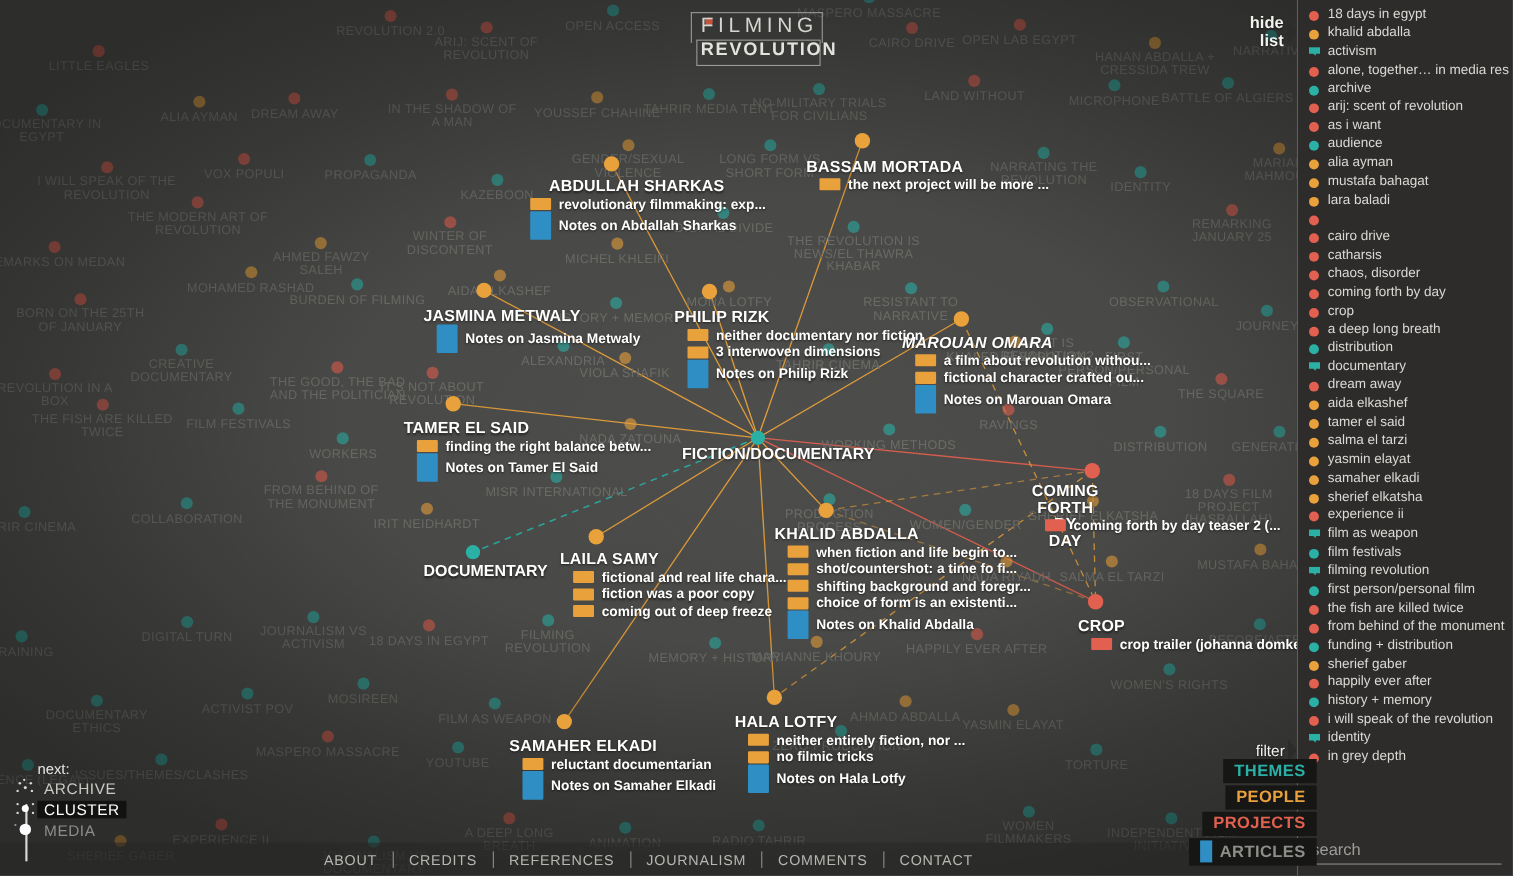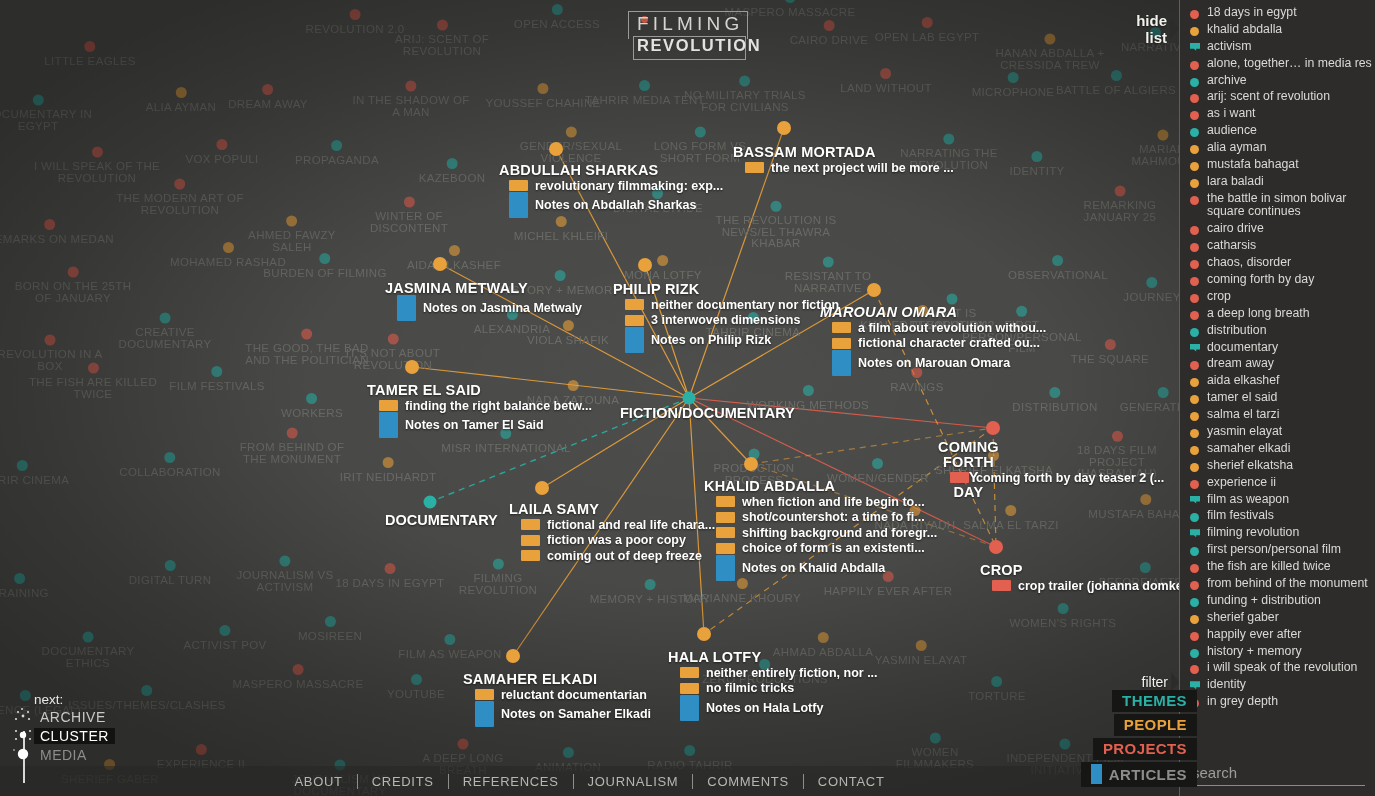--- a/index.html
+++ b/index.html
@@ -677,21 +677,21 @@
       <div class="bg-node" style="left: 1155px; top: 40px;">
         <div class="dot" style="background: rgb(43, 176, 166);"></div>
         <div class="lbl">NARRATIVE</div>
       </div>
     </div>
   <div class="vignette"></div>
   <div id="hl-layer">
       <div class="hl-node" style="left: 0px; top: 0px;">
         <div class="hdot" style="left: 556px; top: 149px; background: rgb(233, 161, 59);"></div>
         <div class="hl-title" style="left: 499px; top: 162px;">ABDULLAH SHARKAS</div>
-        <div class="hl-items" style="left: 509px; top: 178px;">
+        <div class="hl-items" style="left: 482px; top: 178px;">
           <div class="hl-item">
             <div class="chip" style="background: rgb(233, 161, 59);"></div>
             <span>revolutionary filmmaking:  exp...</span>
           </div>
           <div class="hl-item notes">
             <div class="chip tall" style="background: rgb(47, 143, 196);"></div>
             <span>Notes on Abdallah Sharkas</span>
           </div>
         </div>
       </div>
@@ -927,21 +927,20 @@
       <div class="li">
         <div class="bullet" style="background: rgb(233, 161, 59);"></div>
         <div class="t">mustafa bahagat</div>
       </div>
       <div class="li">
         <div class="bullet" style="background: rgb(233, 161, 59);"></div>
         <div class="t">lara baladi</div>
       </div>
       <div class="li">
         <div class="bullet" style="background: rgb(226, 96, 79);"></div>
-        <div class="t">the battle in simon bolivar square continues</div>
       </div>
       <div class="li">
         <div class="bullet" style="background: rgb(226, 96, 79);"></div>
         <div class="t">cairo drive</div>
       </div>
       <div class="li">
         <div class="bullet" style="background: rgb(226, 96, 79);"></div>
         <div class="t">catharsis</div>
       </div>
       <div class="li">

